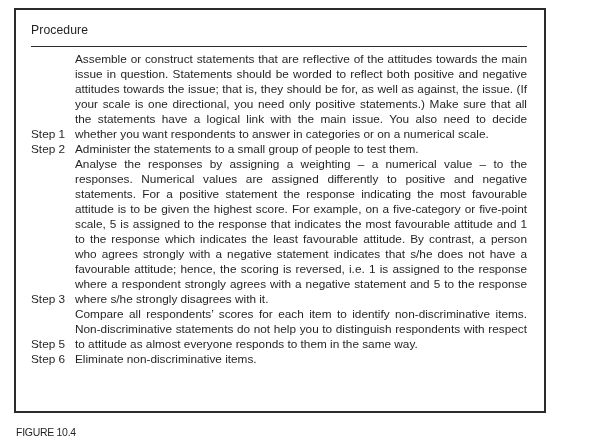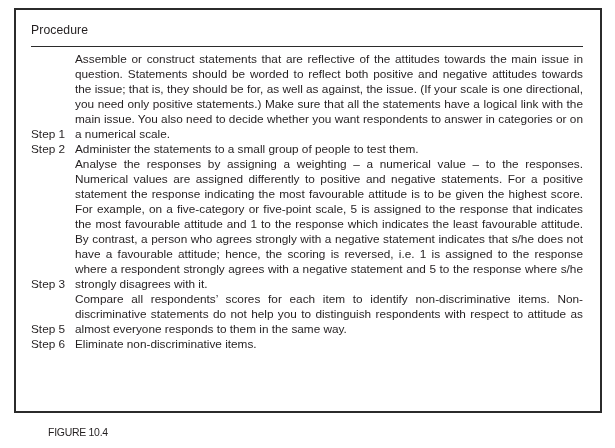--- a/index.html
+++ b/index.html
@@ -15,21 +15,21 @@
   .page {
     position: relative;
     width: 615px;
     height: 448px;
     overflow: hidden;
   }
   .figure-box {
     position: absolute;
     left: 14px;
     top: 8px;
-    width: 588px;
+    width: 532px;
     height: 405px;
     box-sizing: border-box;
     border: 2px solid #2b2b2b;
     background: #ffffff;
     padding: 0 17px 0 15px;
   }
   .procedure-title {
     margin-top: 13px;
     font-size: 12.2px;
     line-height: 14px;
@@ -59,21 +59,20 @@
     text-justify: inter-word;
   }
   .caption {
     position: absolute;
     left: 16px;
     top: 426px;
     display: flex;
     align-items: flex-end;
     gap: 11px;
     white-space: nowrap;
-    margin-left: 32px;
   }
   .caption-label {
     font-size: 11.4px;
     letter-spacing: -0.3px;
     font-weight: normal;
     transform: scaleX(0.92);
     transform-origin: left;
   }
   .caption-text {
     font-style: italic;

